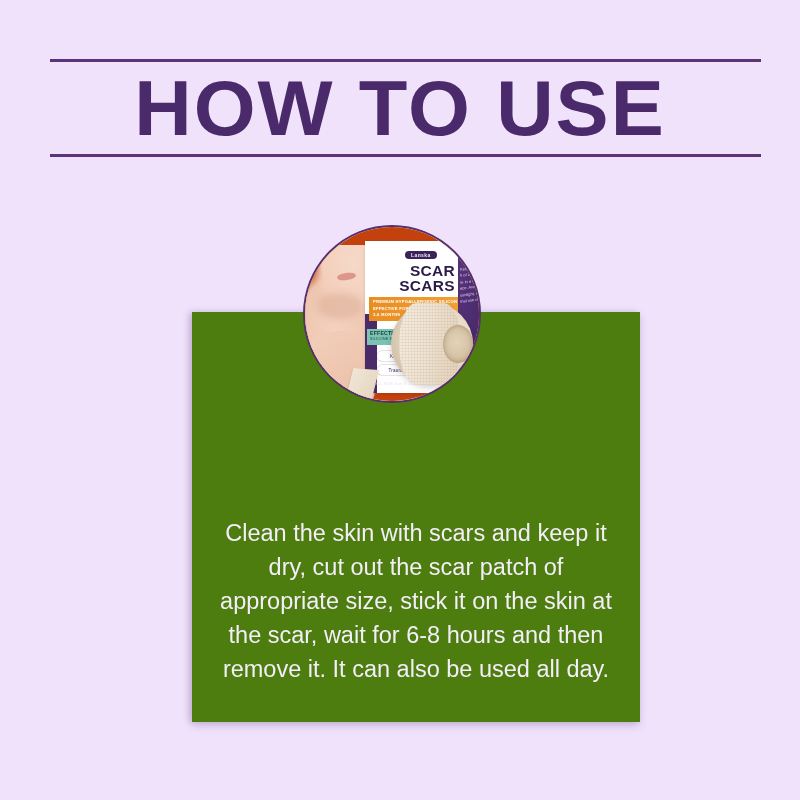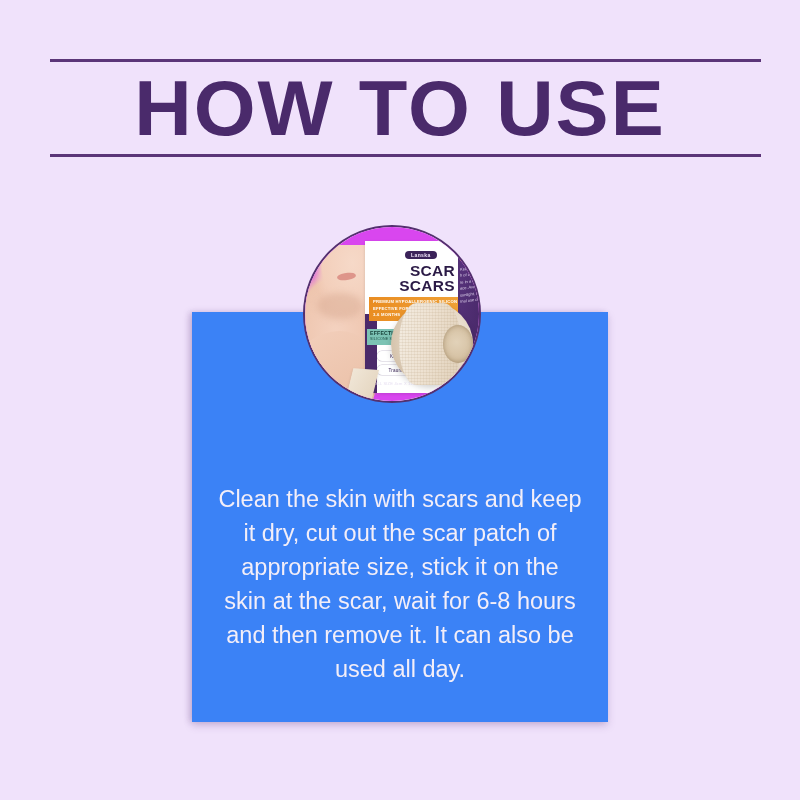--- a/index.html
+++ b/index.html
@@ -47,23 +47,23 @@
     transform: scaleX(1.02);
     line-height: 1;
     white-space: nowrap;
   }
 
   
   .card {
     position: absolute;
     left: 192px;
     top: 312px;
-    width: 416px;
+    width: 448px;
     height: 410px;
-    background: #3b82f6;
+    background: #4d7c0f;
     box-shadow: -3px 0 6px rgba(90,50,120,0.22), 0 4px 8px rgba(90,50,120,0.18);
   }
   .card-inner {
     position: absolute;
     left: 0; right: 0;
     bottom: 36px;
     padding: 0 26px;
   }
   .card-body {
     color: #f3eef8;
@@ -82,21 +82,21 @@
     height: 178px;
     border-radius: 50%;
     background: #ffffff;
     border: 2px solid #54306f;
     overflow: hidden;
     z-index: 5;
   }
   .photo {
     position: absolute;
     inset: 0;
-    background: #d946ef;
+    background: #c2410c;
   }
 
   
   .skin {
     position: absolute;
     left: -6px;
     top: 18px;
     width: 92px;
     height: 150px;
     background:

